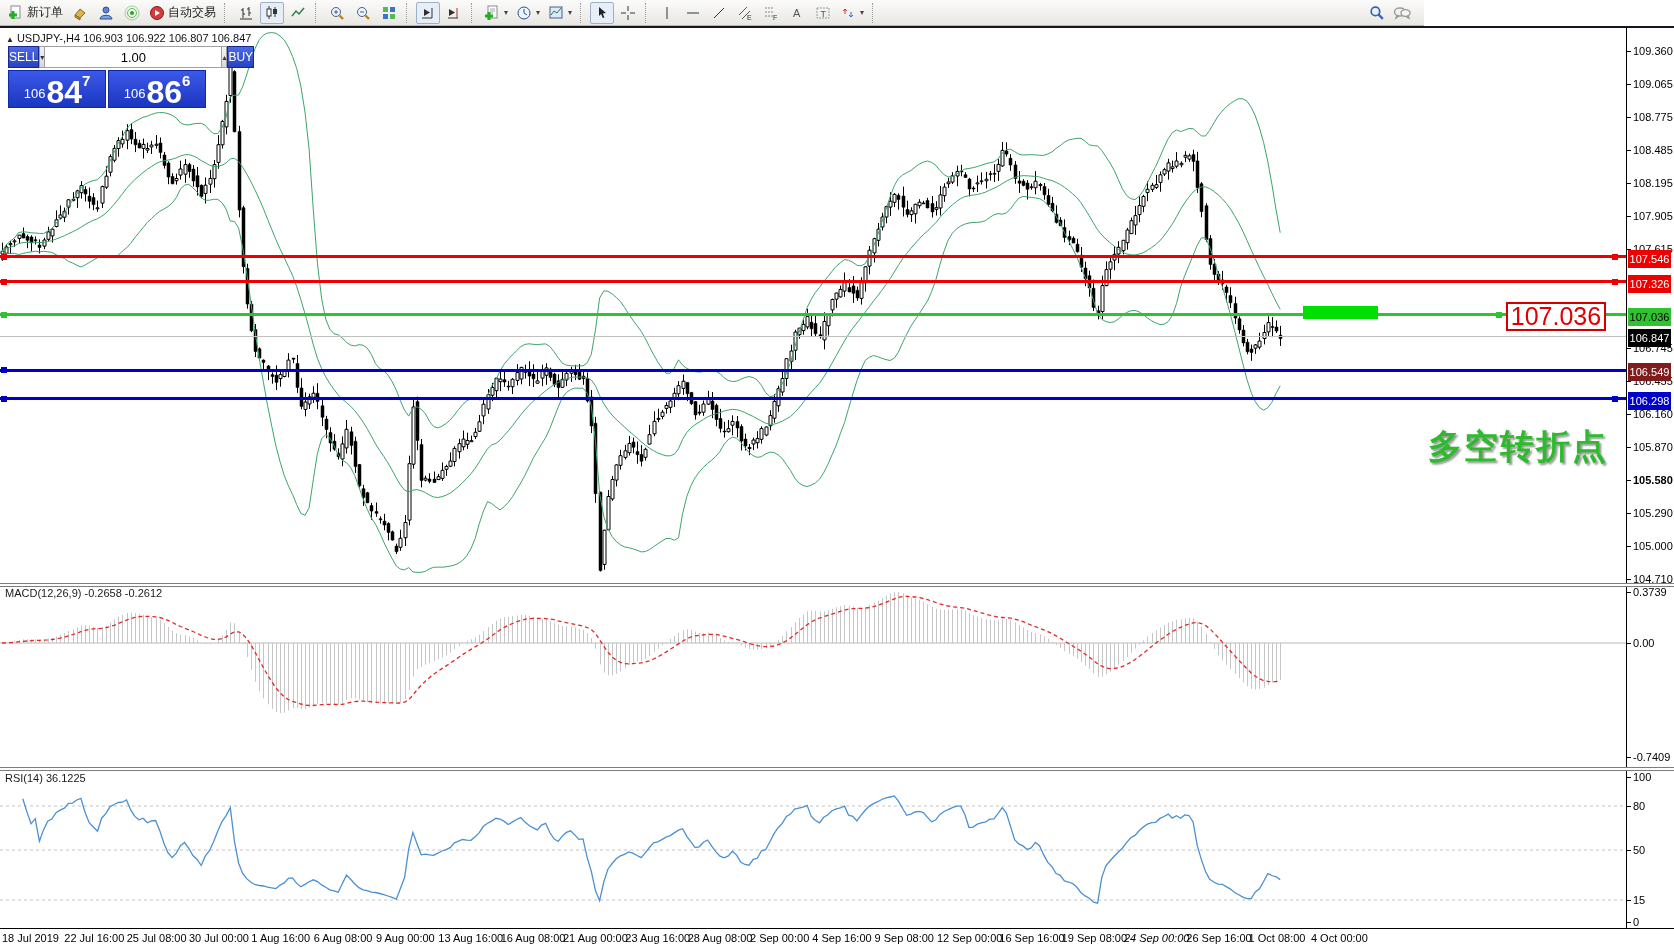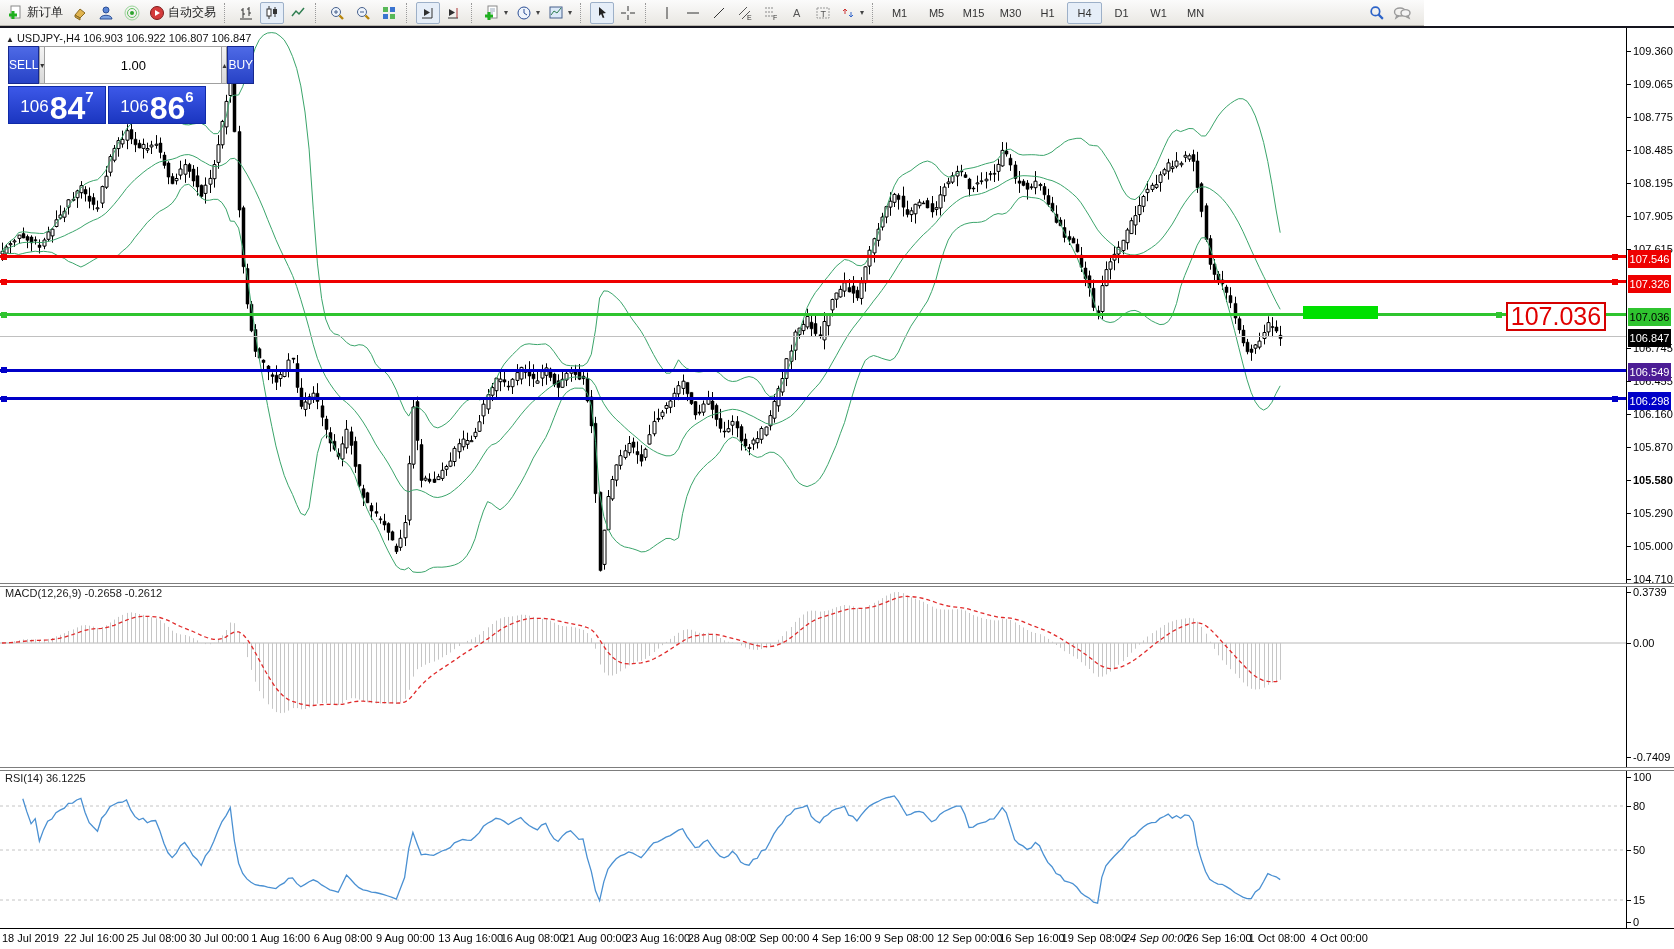--- a/index.html
+++ b/index.html
@@ -19,31 +19,31 @@
           font-size:11px;color:#333;border:1px solid transparent;border-radius:2px;margin:0 1px}
   .tf-btn.pressed{border:1px solid #9db0c8;background:#e6eef8}
   .tb-right{margin-left:auto;display:flex;align-items:center}
   
   .win-border{position:absolute;top:26px;left:0;width:1674px;height:2px;background:#15151f;z-index:55}
   .chart{position:absolute;top:0;left:0;width:1674px;height:949px}
   .sym-header{position:absolute;left:6px;top:32px;font-size:11px;color:#111;z-index:40}
   .sym-header .tri{font-size:8px;margin-right:3px;color:#222}
   
   .trade{position:absolute;left:8px;top:46px;width:200px;z-index:45}
-  .trade .row1{display:flex;height:38px}
+  .trade .row1{display:flex;height:22px}
   .btn-sell,.btn-buy{width:62px;color:#fff;font-size:12px;display:flex;align-items:center;justify-content:center;
         background:linear-gradient(#4e6ae6,#2742c6);border:1px solid #16288f;box-sizing:border-box}
   .spin{width:18px;background:linear-gradient(#f4f4f4,#d8d8d8);border:1px solid #a0a0a0;box-sizing:border-box;
         display:flex;align-items:center;justify-content:center;font-size:8px;color:#333}
   .vol{flex:1;border:1px solid #a0a0a0;border-left:none;border-right:none;font-size:13px;
        text-align:center;font-family:"Liberation Sans",sans-serif;padding:0;box-sizing:border-box}
   .trade .row2{display:flex;margin-top:2px;gap:2px}
   .pricebox{width:98px;height:38px;background:linear-gradient(#3c58e8,#1b36c0);border:1px solid #0f2aa8;
             box-sizing:border-box;display:flex;align-items:flex-end;justify-content:center;color:#fff;padding-bottom:2px}
-  .pricebox .sm{font-size:17px;margin:16px 1px 4px 0}
+  .pricebox .sm{font-size:13px;margin:16px 1px 4px 0}
   .pricebox .lg{font-size:32px;font-weight:bold;line-height:.82}
   .pricebox .sup{font-size:15px;font-weight:bold;align-self:flex-start;margin-top:1px}
   
   .splitter{position:absolute;left:0;width:1674px;height:4px;box-sizing:border-box;
             border-top:1px solid #7d7d7d;border-bottom:1px solid #7d7d7d;background:#fff;z-index:35}
   .vaxis{position:absolute;left:1626px;top:28px;width:1px;height:900px;background:#000;z-index:20}
   .taxis-line{position:absolute;left:0;top:928px;width:1674px;height:1px;background:#000;z-index:20}
   .ytick{position:absolute;left:1633px;font-size:11px;color:#000;transform:translateY(-6px);z-index:21}
   .ymark{position:absolute;left:1626px;width:5px;height:1px;background:#000;z-index:21}
   .plabel{position:absolute;left:1628px;width:43px;height:18px;font-size:11px;display:flex;align-items:center;
@@ -227,31 +227,20 @@
       </svg>
   </div>
   <div class="tb-btn wide">
     <svg width="16" height="16" viewBox="0 0 16 16">
         <path d="M5 9V4M3 6l2-2 2 2" stroke="#c33" fill="none"></path>
         <path d="M11 7v5M9 10l2 2 2-2" stroke="#36c" fill="none"></path>
       </svg>
     <span class="caret">▾</span>
   </div>
   <div class="tb-sep"></div>
-  <div id="tf-group" style="display:flex">
-      <div class="tf-btn">M1</div>
-      <div class="tf-btn">M5</div>
-      <div class="tf-btn">M15</div>
-      <div class="tf-btn">M30</div>
-      <div class="tf-btn">H1</div>
-      <div class="tf-btn pressed">H4</div>
-      <div class="tf-btn">D1</div>
-      <div class="tf-btn">W1</div>
-      <div class="tf-btn">MN</div>
-    </div>
   <div class="tb-right">
     <div class="tb-btn">
       <svg width="17" height="17" viewBox="0 0 16 16">
           <circle cx="7" cy="7" r="4" fill="none" stroke="#2c63c8" stroke-width="1.6"></circle>
           <path d="M10 10l4 4" stroke="#2c63c8" stroke-width="2"></path>
         </svg>
     </div>
     <div class="tb-btn" style="margin-right:6px">
       <svg width="18" height="16" viewBox="0 0 18 16">
           <ellipse cx="7" cy="7" rx="5.5" ry="4" fill="none" stroke="#9a9a9a" stroke-width="1.4"></ellipse>
@@ -417,27 +406,28 @@
       <div class="hline" style="top: 280.457px; width: 1626px; height: 3px; background: rgb(238, 0, 0);"></div>
       <div class="handle" style="left: 1px; top: 278.957px; background: rgb(238, 0, 0);"></div>
       <div class="handle" style="left: 1612px; top: 278.957px; background: rgb(238, 0, 0);"></div>
       <div class="plabel" style="top: 281.957px; background: rgb(238, 0, 0); color: rgb(255, 255, 255);">107.326</div>
       <div class="hline" style="top: 313.386px; width: 1626px; height: 3px; background: rgb(47, 196, 47);"></div>
       <div class="handle" style="left: 1px; top: 311.886px; background: rgb(47, 196, 47);"></div>
       <div class="handle" style="left: 1496px; top: 311.886px; background: rgb(47, 196, 47);"></div>
       <div class="plabel" style="top: 314.886px; background: rgb(47, 196, 47); color: rgb(0, 0, 0);">107.036</div>
       <div class="hline" style="top: 368.685px; width: 1626px; height: 3px; background: rgb(0, 0, 200);"></div>
       <div class="handle" style="left: 1px; top: 367.185px; background: rgb(0, 0, 200);"></div>
-      <div class="plabel" style="top: 370.185px; background: #4c1d95; color: rgb(255, 255, 255);">106.549</div>
+      <div class="plabel" style="top: 370.185px; background: #7f1d1d; color: rgb(255, 255, 255);">106.549</div>
       <div class="hline" style="top: 397.185px; width: 1626px; height: 3px; background: rgb(0, 0, 200);"></div>
       <div class="handle" style="left: 1px; top: 395.685px; background: rgb(0, 0, 200);"></div>
       <div class="handle" style="left: 1612px; top: 395.685px; background: rgb(0, 0, 200);"></div>
       <div class="plabel" style="top: 398.685px; background: rgb(0, 0, 200); color: rgb(255, 255, 255);">106.298</div>
       <div class="hline" style="top: 336.347px; width: 1626px; height: 1px; background: rgb(192, 192, 192);"></div>
       <div class="plabel" style="top: 336.347px; background: rgb(0, 0, 0); color: rgb(255, 255, 255);">106.847</div>
     </div>
 
   <div class="hl-rect" id="hlrect" style="left: 1303px; top: 306px; width: 75px; height: 13px; background: rgb(0, 224, 0);"></div>
   <div class="callout">107.036</div>
+  <div class="cn-note">多空转折点</div>
 
   <div class="ind-label" style="top:587px">MACD(12,26,9) -0.2658 -0.2612</div>
   <div class="ind-label" style="top:772px">RSI(14) 36.1225</div>
 </div>
 
 </body></html>

